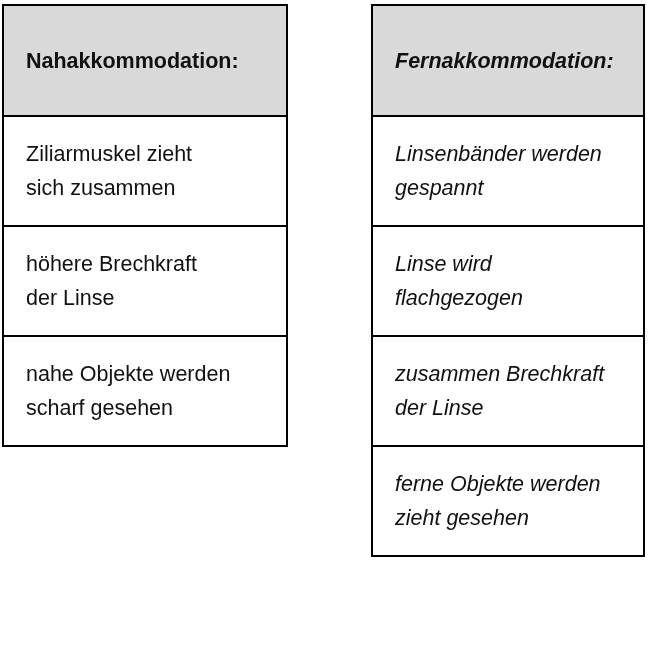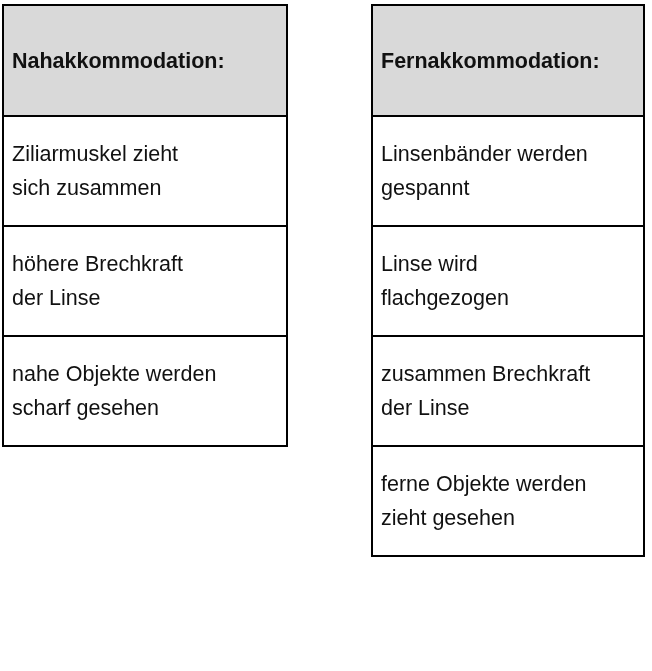--- a/index.html
+++ b/index.html
@@ -1,22 +1,22 @@
 <!DOCTYPE html>
 <html><head>
 <meta charset="utf-8">
 <style>
   html, body { margin: 0; padding: 0; background: #ffffff; }
   body { width: 652px; height: 671px; position: relative; overflow: hidden;
          font-family: "Liberation Sans", "DejaVu Sans", sans-serif; color: #111; }
   .tbl { position: absolute; top: 4px; border: 2px solid #000; box-sizing: border-box; }
   #t-left { left: 2px; width: 286px; }
-  #t-right { left: 371px; width: 274px; }
+  #t-right { left: 371px; width: 274px; font-style: italic; }
   .cell { height: 110px; box-sizing: border-box; border-top: 2px solid #000;
-          display: flex; align-items: center; padding: 0 8px; font-size: 21.5px;
+          display: flex; align-items: center; padding: 0 22px; font-size: 21.5px;
           line-height: 34px; }
   .cell:first-child { border-top: none; height: 109px; }
   .hdr { background: #d9d9d9; font-weight: bold; }
   .txt { white-space: pre-line; }
 </style>
 </head>
 <body>
 
 <div class="tbl" id="t-left">
   <div class="cell hdr">

